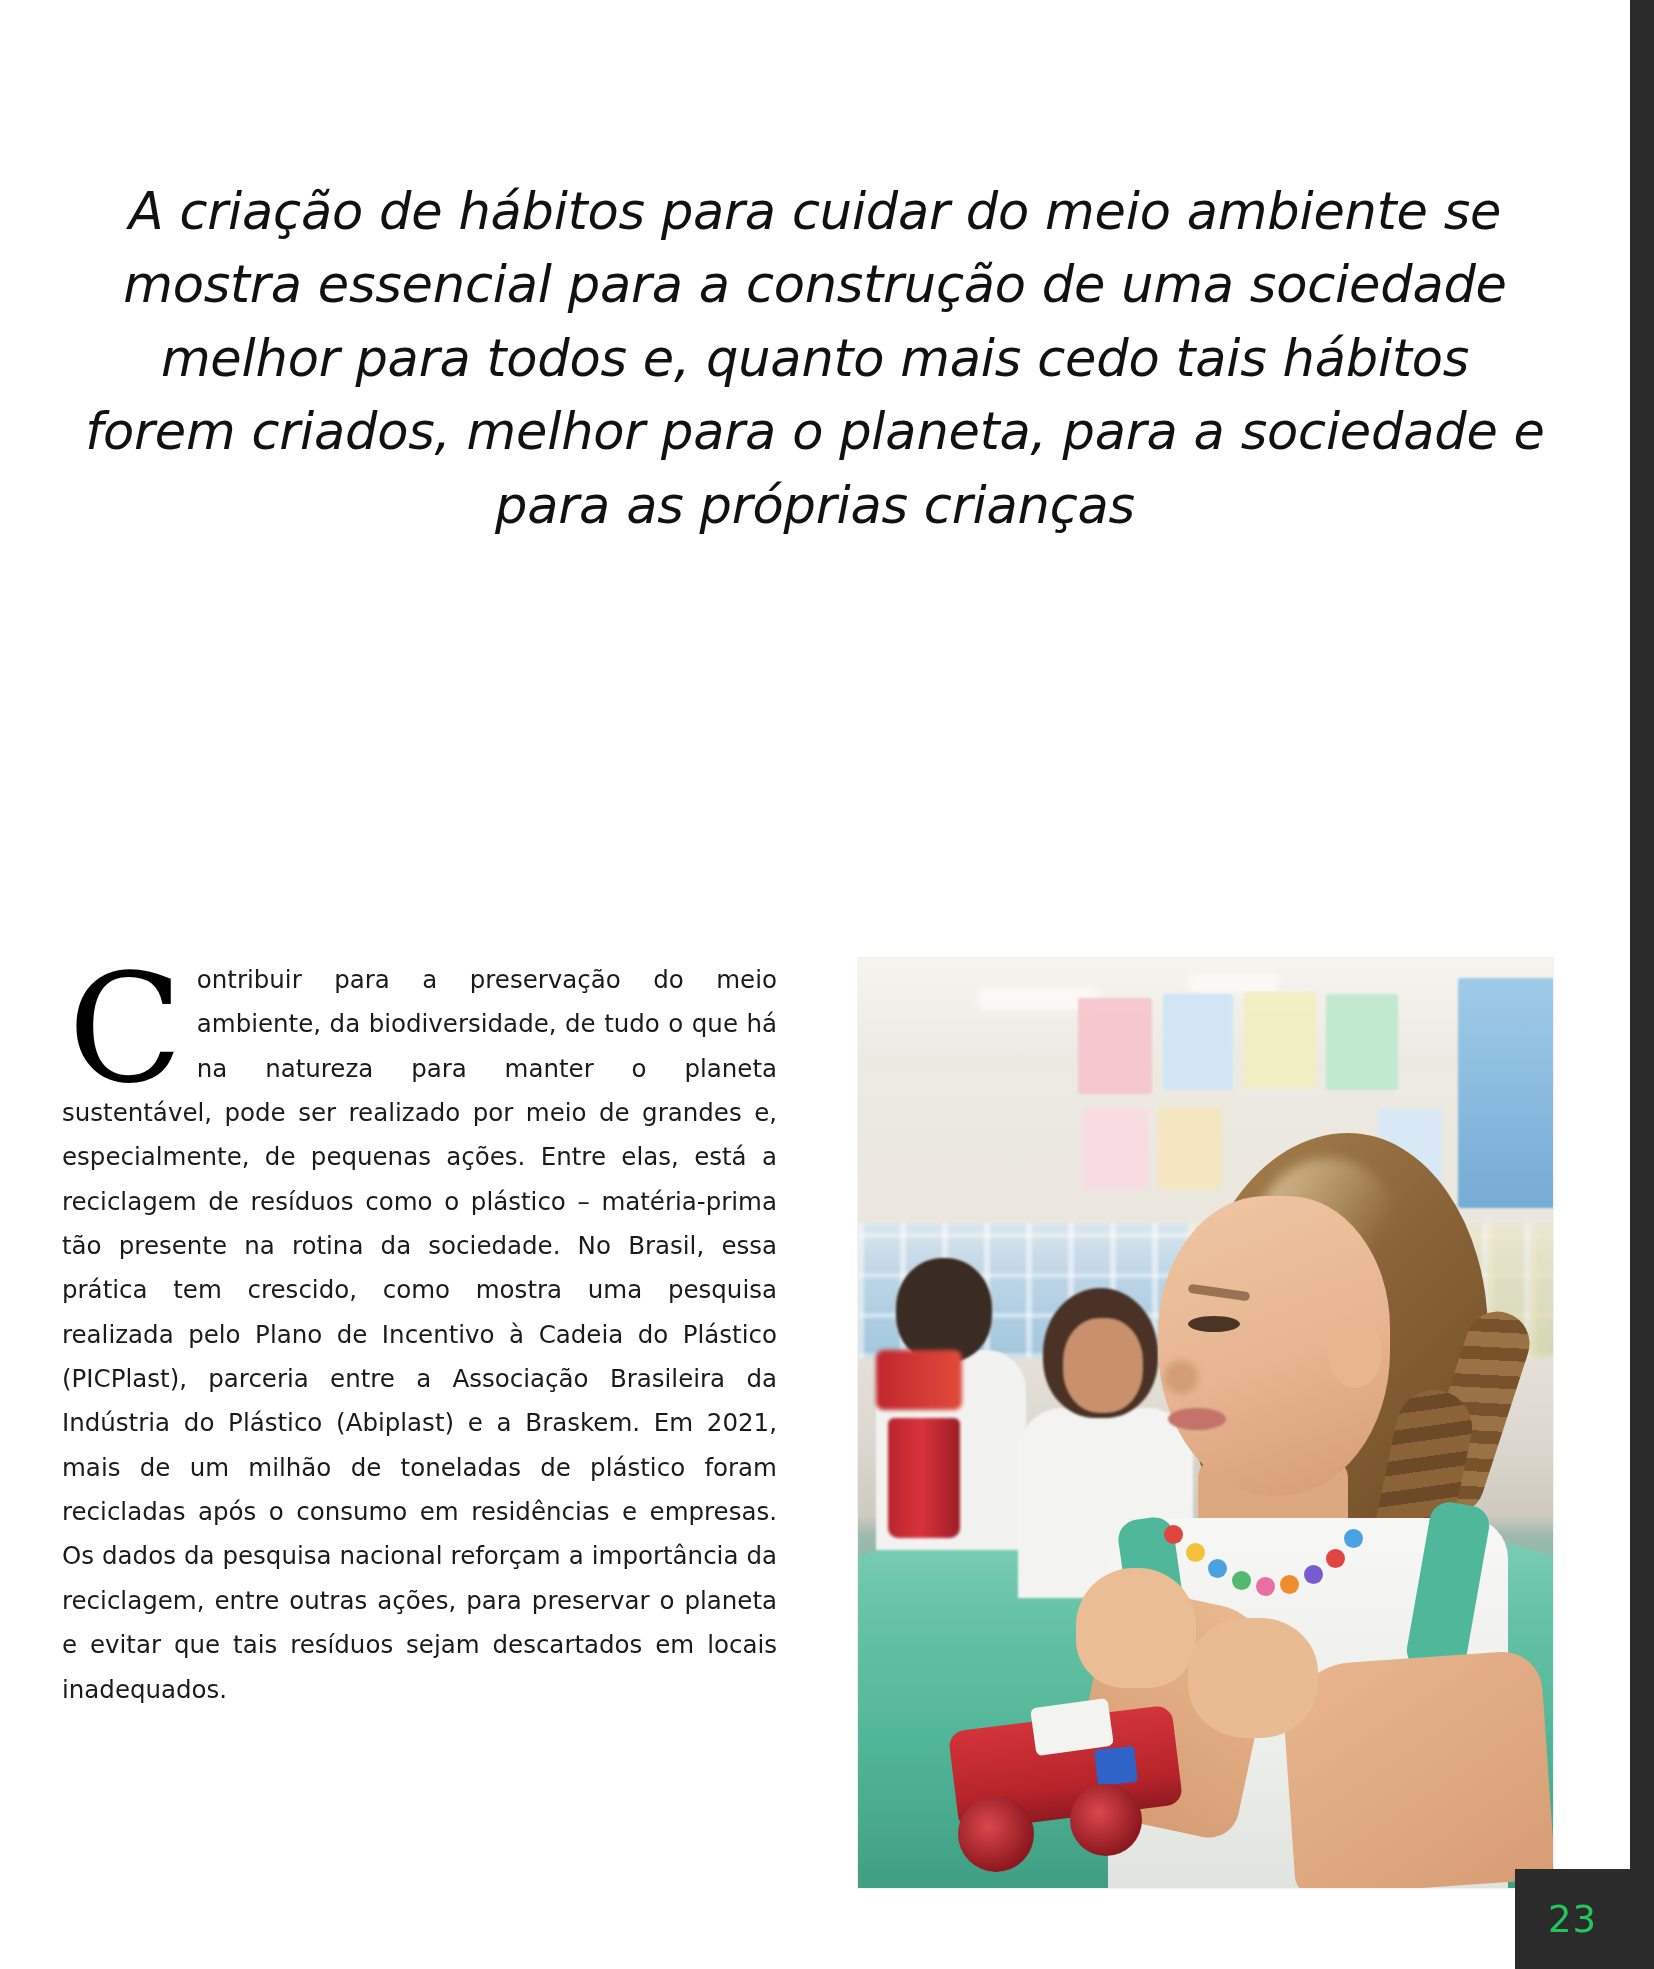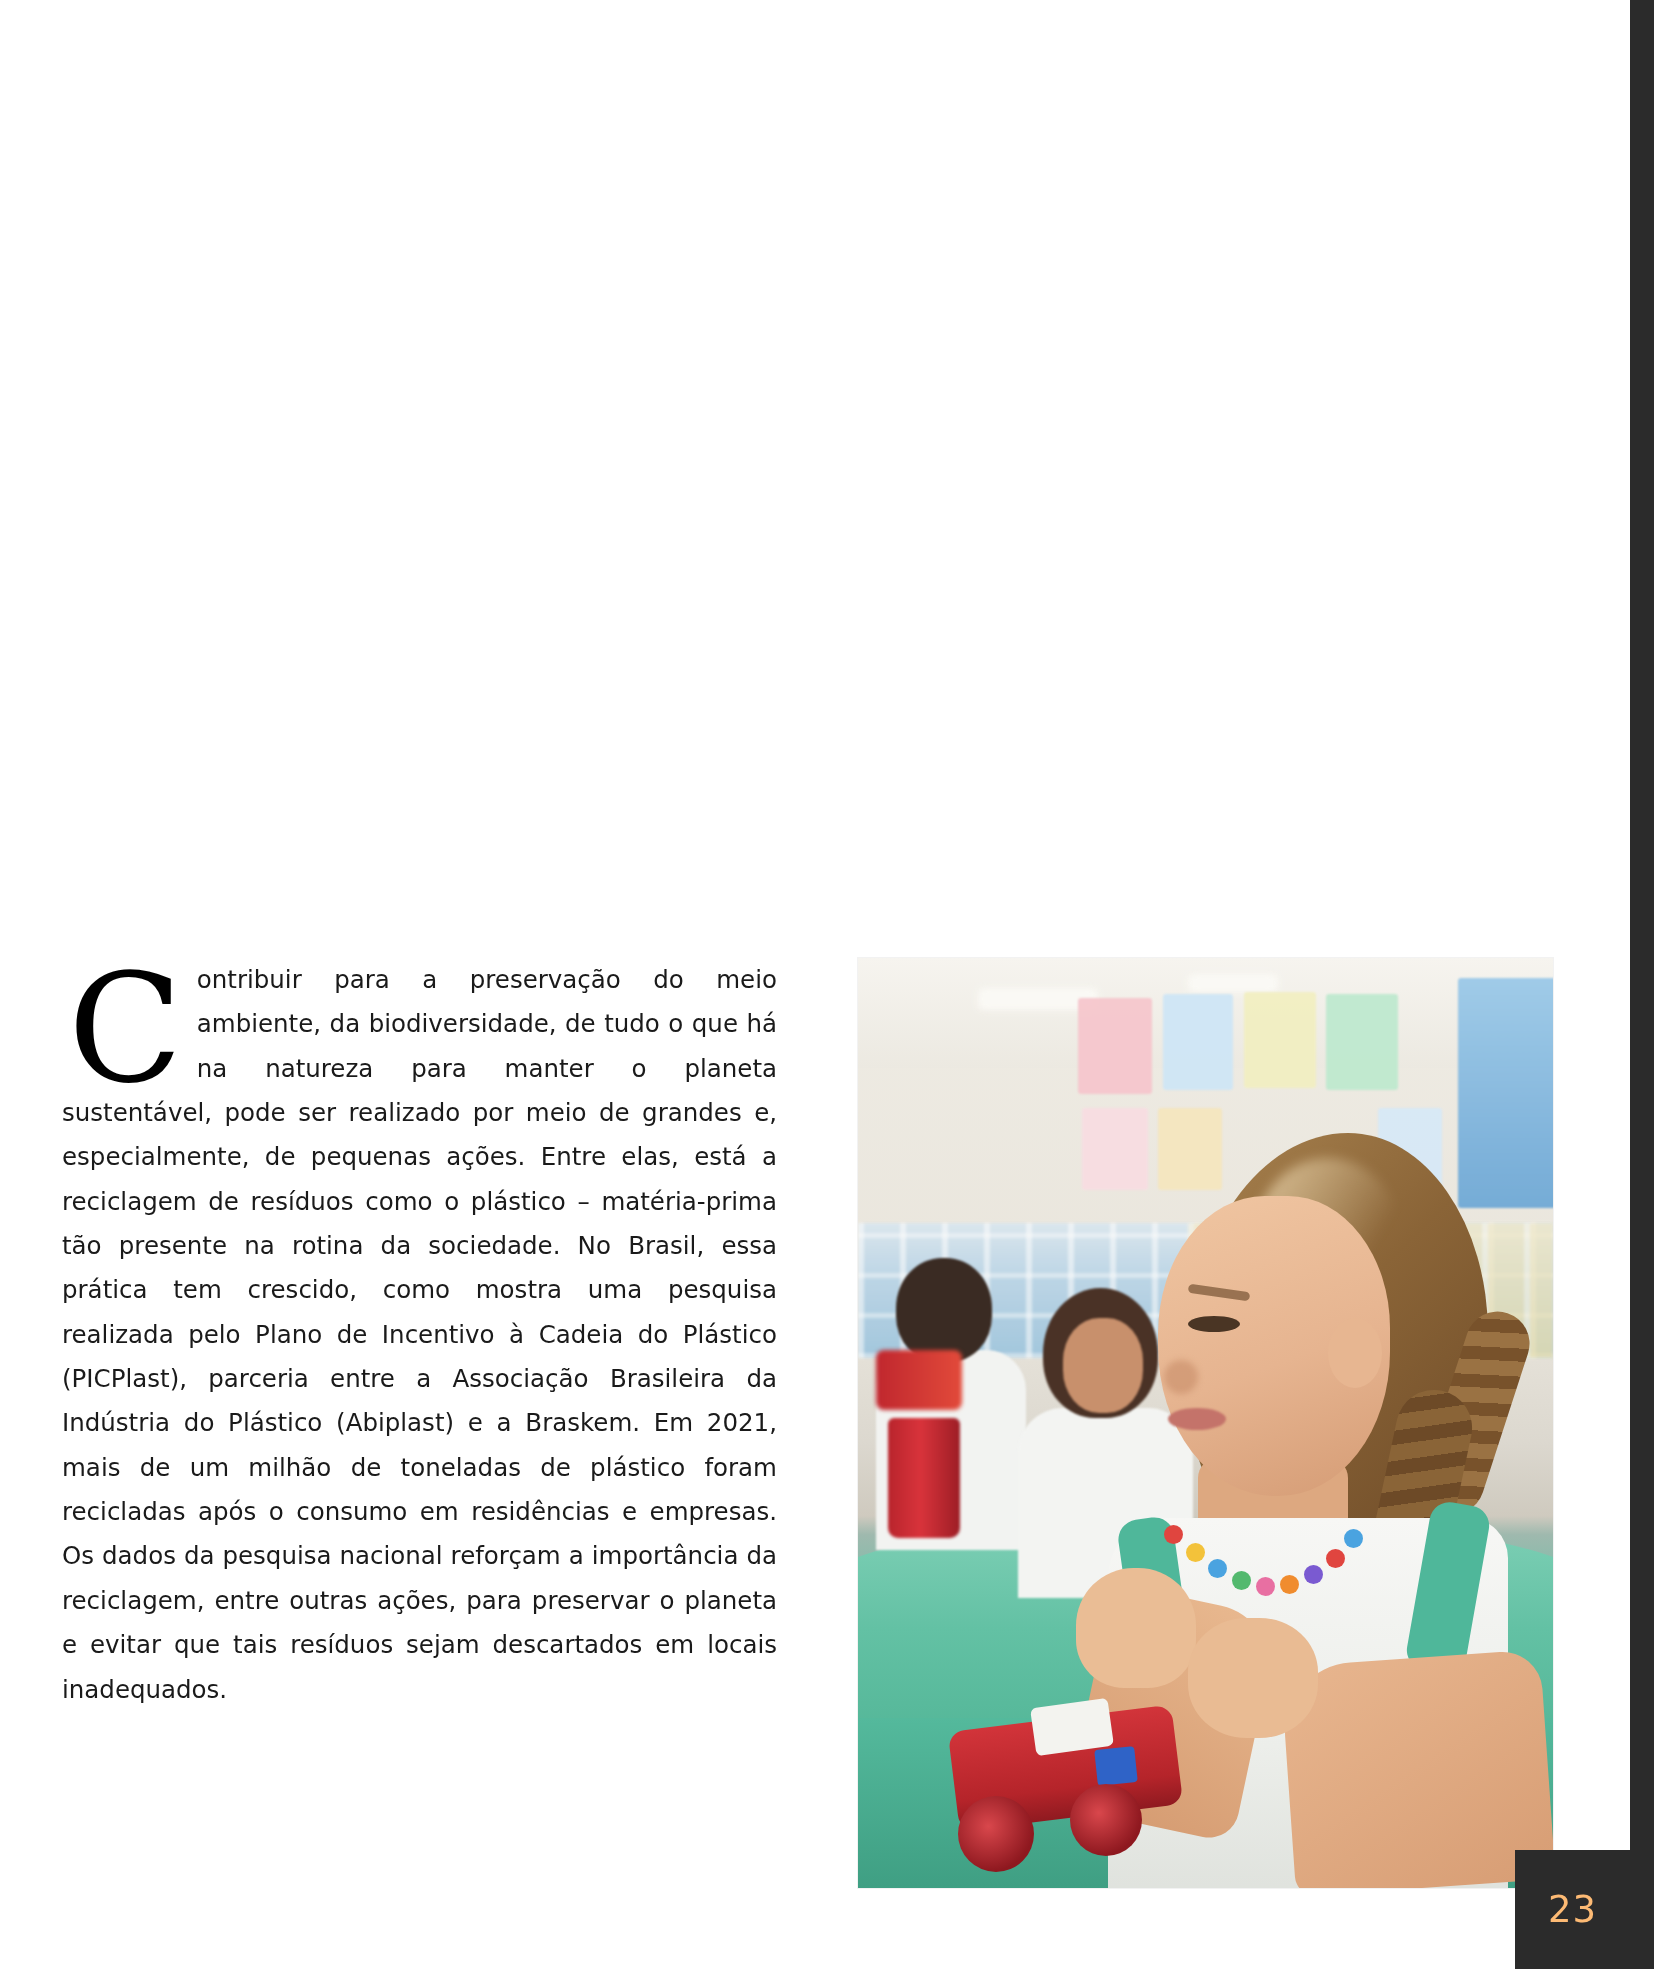--- a/index.html
+++ b/index.html
@@ -330,36 +330,37 @@
     background: #2f63c7; border-radius: 4px; transform: rotate(-6deg);
   }
   .blur-soft { filter: blur(1.2px); }
 
   
   .pagenum-box {
     position: absolute;
     right: 24px;
     bottom: 0;
     width: 115px;
-    height: 119px;
+    height: 100px;
     background: #2b2b2b;
-    color: #fdba74;
+    color: #22c55e;
     display: flex;
     align-items: center;
     justify-content: center;
     font-family: "DejaVu Sans", sans-serif;
     font-size: 37px;
     letter-spacing: 1px;
   }
 </style>
 </head>
 <body>
 
 <div class="page-inner">
 
+  <div class="pullquote">A criação de hábitos para cuidar do meio ambiente se mostra essencial para a construção de uma sociedade melhor para todos e, quanto mais cedo tais hábitos forem criados, melhor para o planeta, para a sociedade e para as próprias crianças</div>
 
   <div class="article-column">
     <span class="dropcap">C</span><span>ontribuir para a preservação do meio ambiente, da biodiversidade, de tudo o que há na natureza para manter o planeta sustentável, pode ser realizado por meio de grandes e, especialmente, de pequenas ações. Entre elas, está a reciclagem de resíduos como o plástico – matéria-prima tão presente na rotina da sociedade. No Brasil, essa prática tem crescido, como mostra uma pesquisa realizada pelo Plano de Incentivo à Cadeia do Plástico (PICPlast), parceria entre a Associação Brasileira da Indústria do Plástico (Abiplast) e a Braskem. Em 2021, mais de um milhão de toneladas de plástico foram recicladas após o consumo em residências e empresas. Os dados da pesquisa nacional reforçam a importância da reciclagem, entre outras ações, para preservar o planeta e evitar que tais resíduos sejam descartados em locais inadequados.</span>
   </div>
 
   <div class="photo-frame">
     <div class="photo">
       <div class="ph-ceiling"></div>
       <div class="ph-light" style="left:120px;top:30px;width:120px;height:22px;"></div>
       <div class="ph-light" style="left:330px;top:16px;width:90px;height:18px;"></div>

